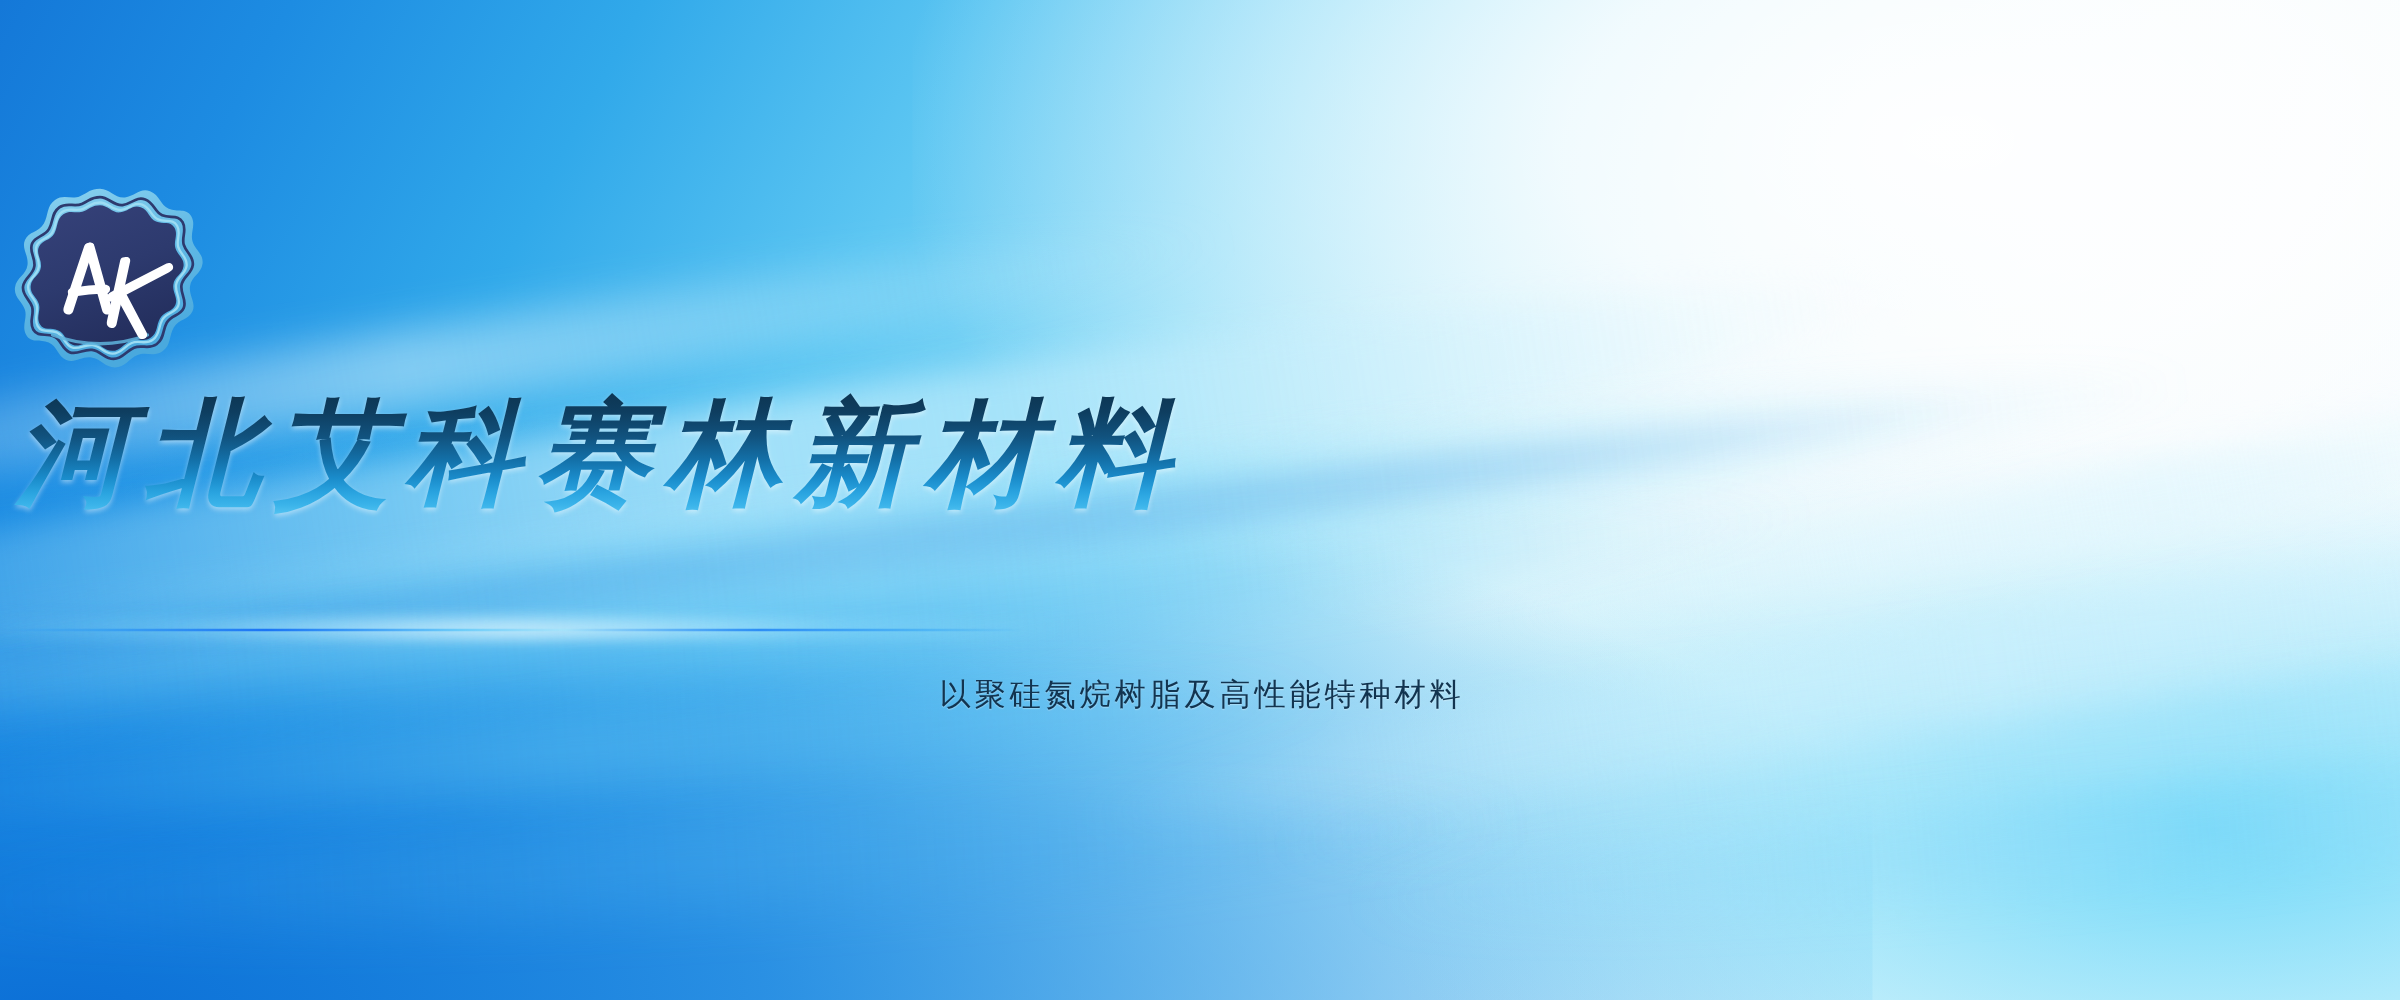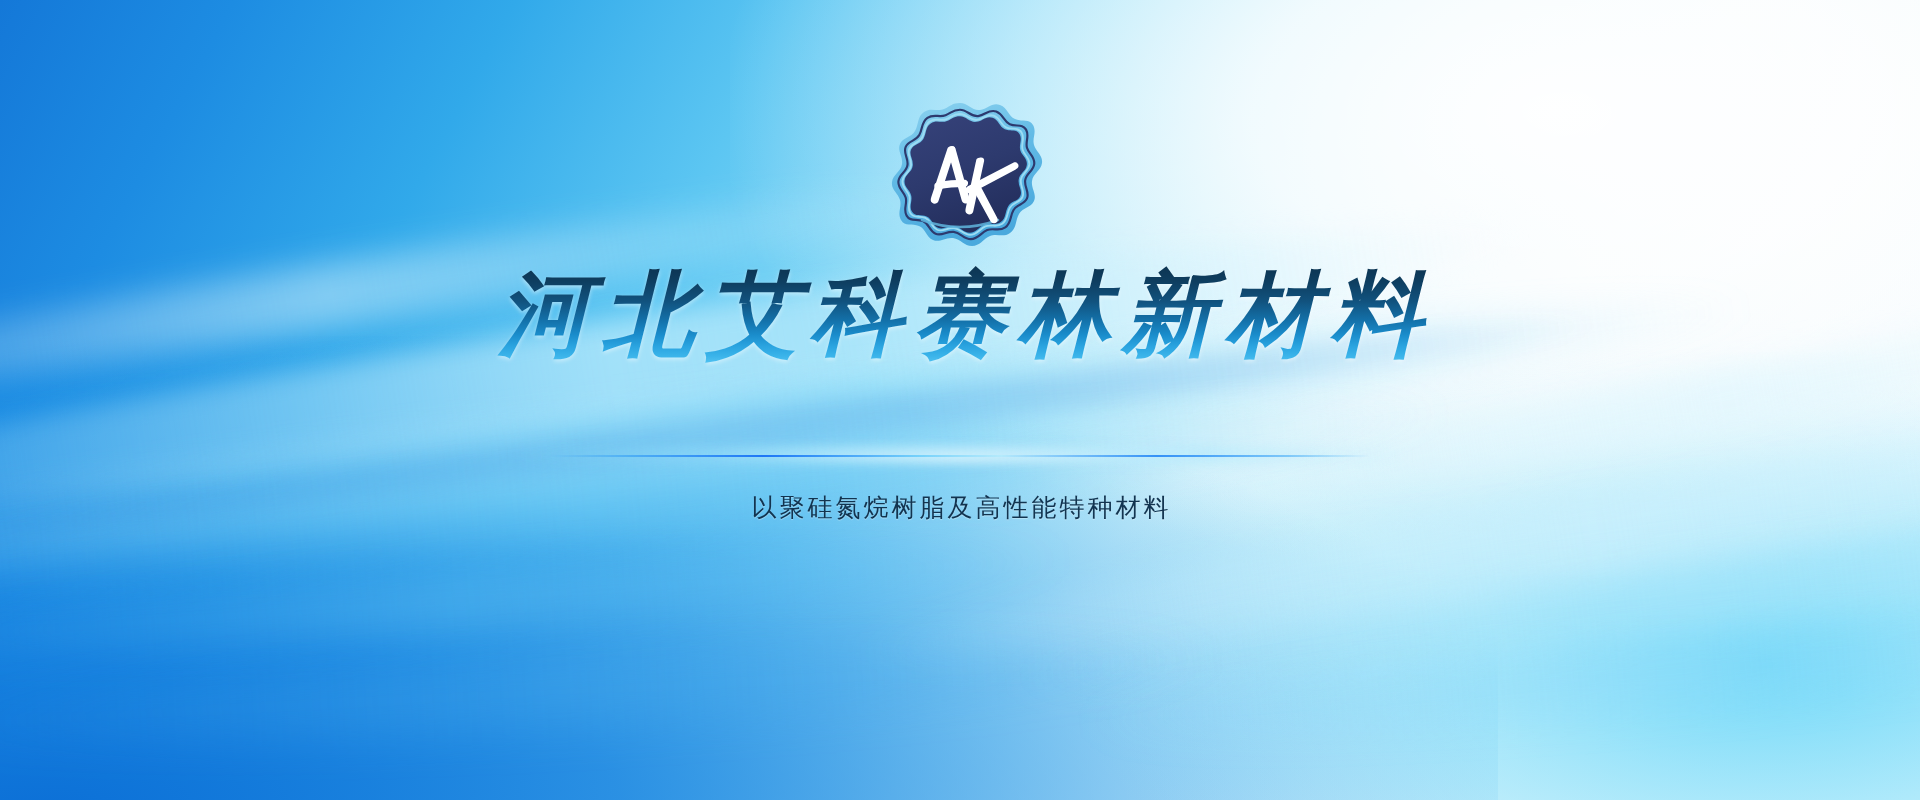--- a/index.html
+++ b/index.html
@@ -94,21 +94,21 @@
   
   .trough{
     position:absolute;left:-12%;top:52.5%;width:96%;height:5%;
     background:linear-gradient(90deg,rgba(10,104,205,0),rgba(12,112,212,.42),rgba(14,120,218,0));
     transform:rotate(-7.4deg);filter:blur(10px);border-radius:50%;
   }
 
   
   .content{
     position:absolute;inset:0;
-    display:flex;flex-direction:column;align-items:center;
+    display:flex;flex-direction:column;margin-top:48px;
   }
 
   
   .badge-wrap{
     position:relative;margin-top:100px;width:160px;height:160px;
     display:flex;align-items:center;justify-content:center;
   }
   .badge-wrap svg{display:block;width:160px;height:160px;overflow:visible;}
 
   

